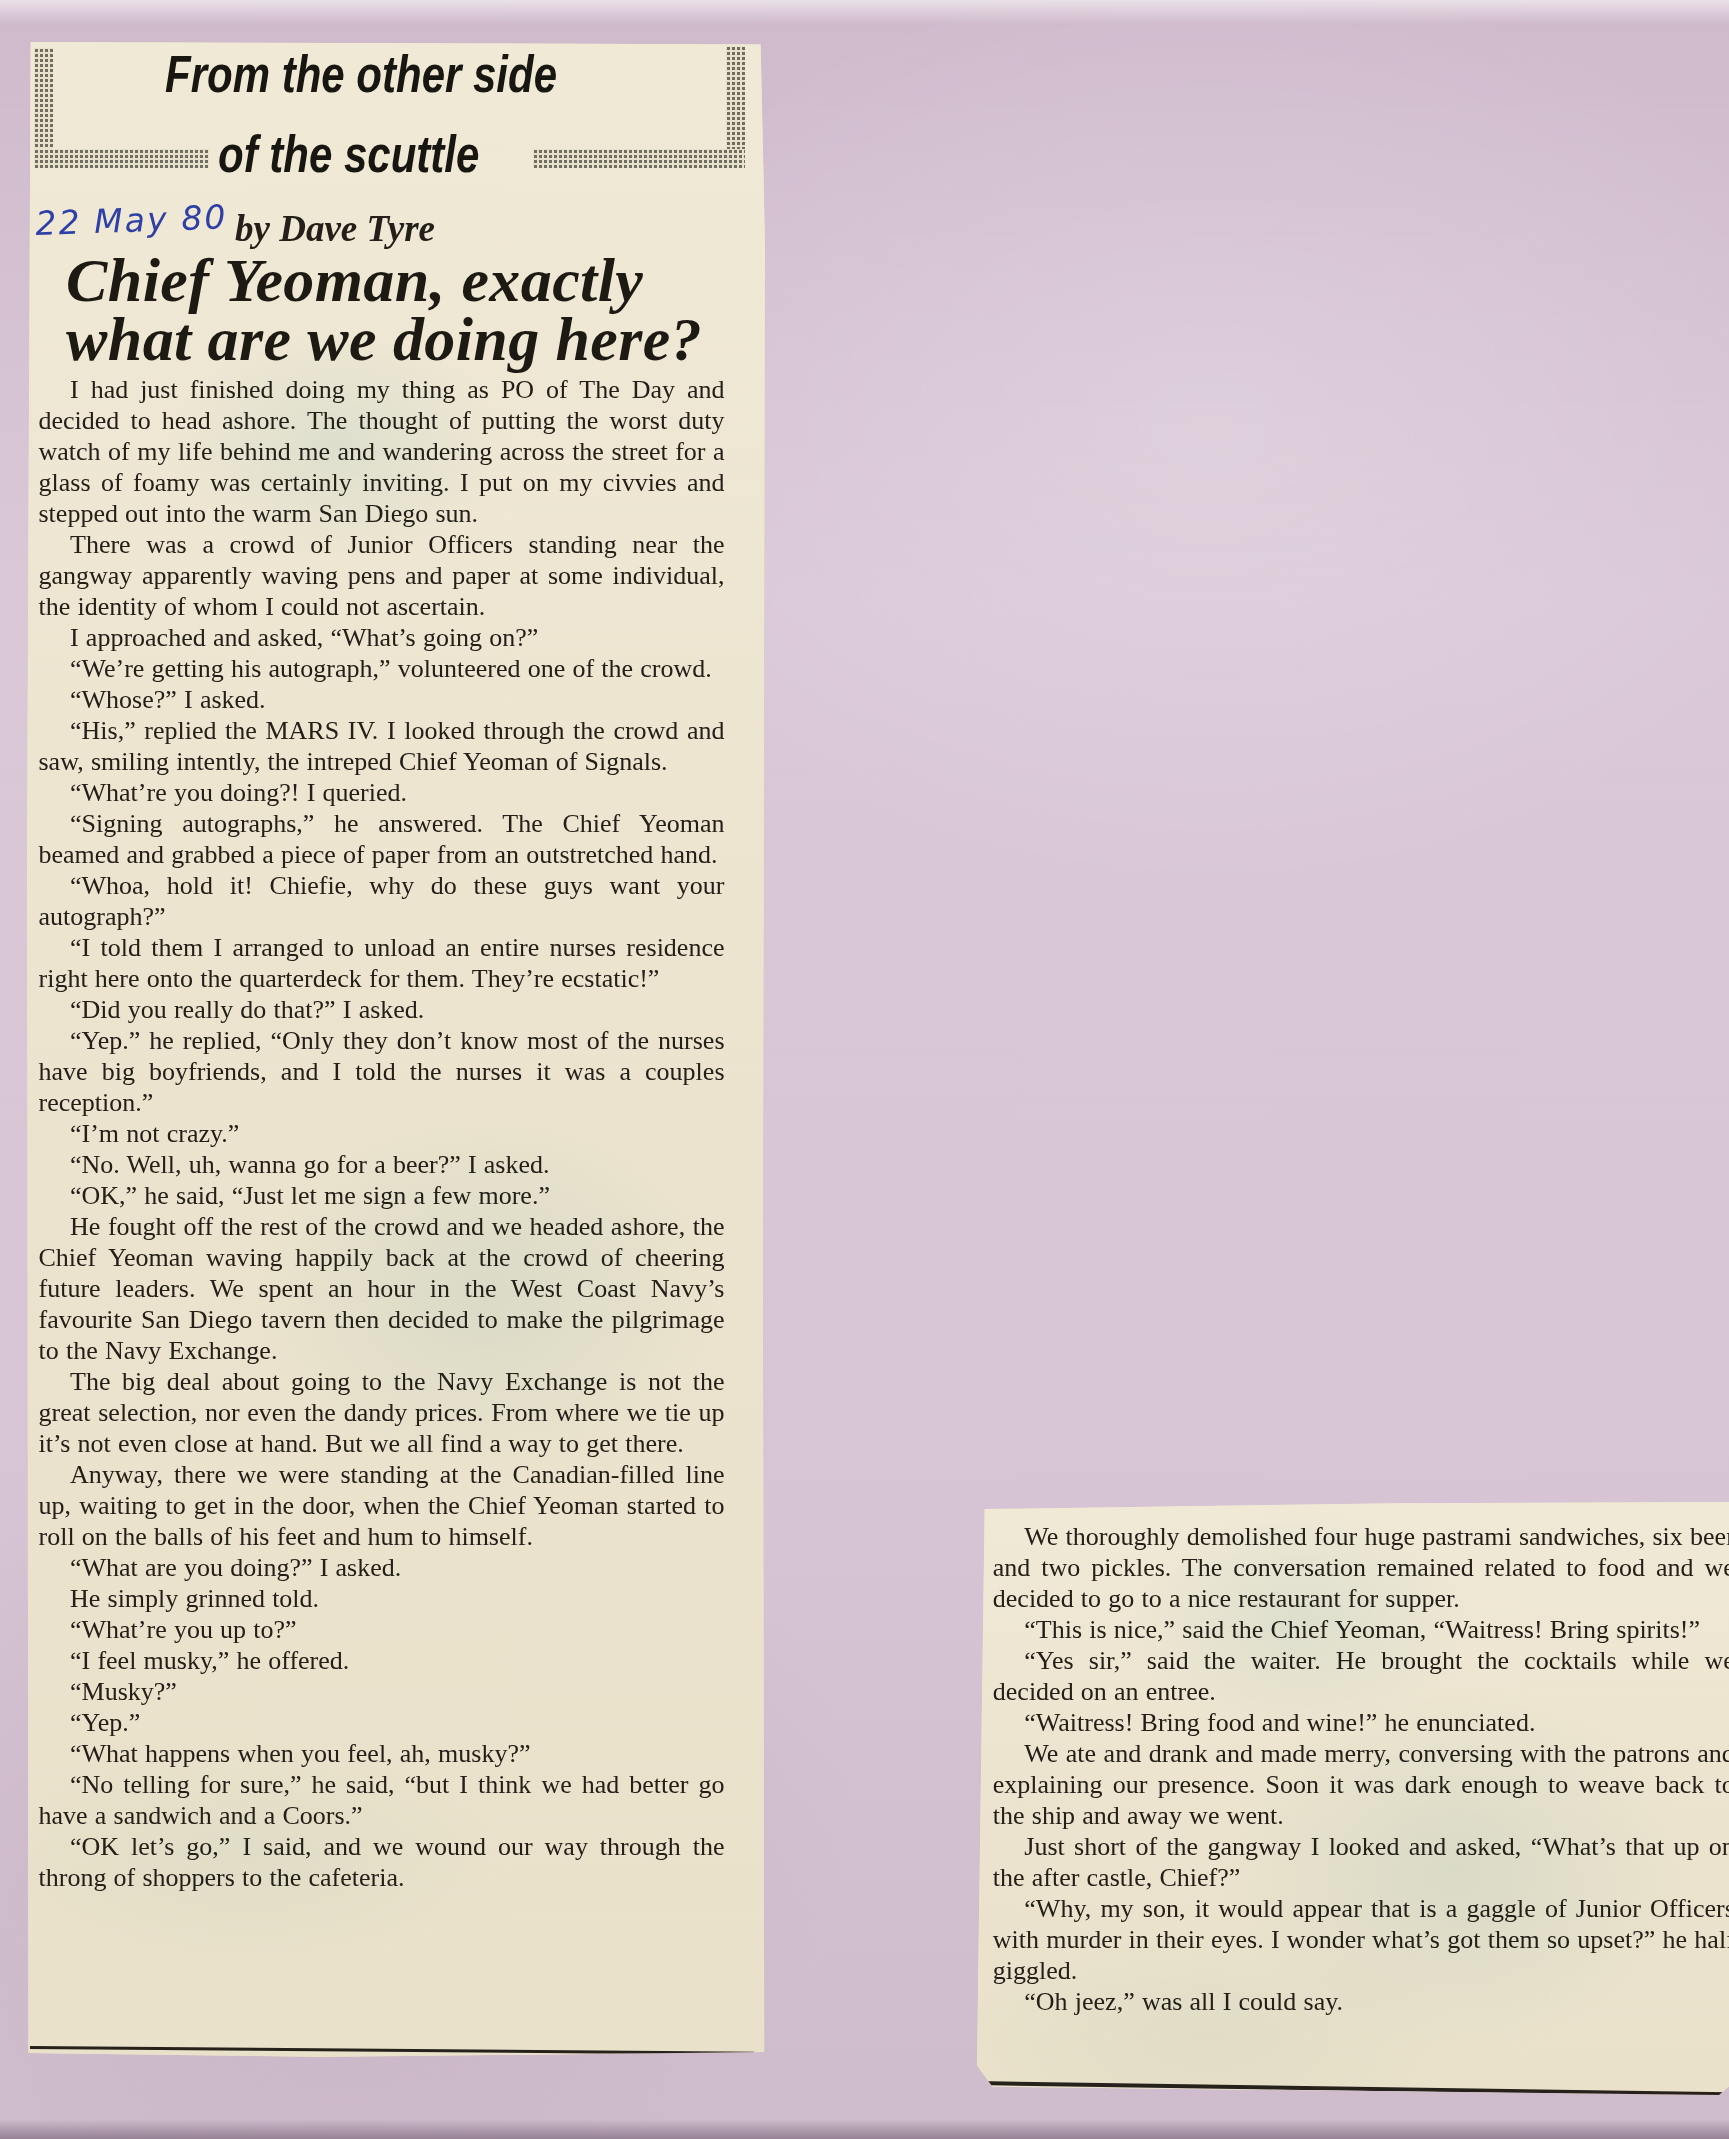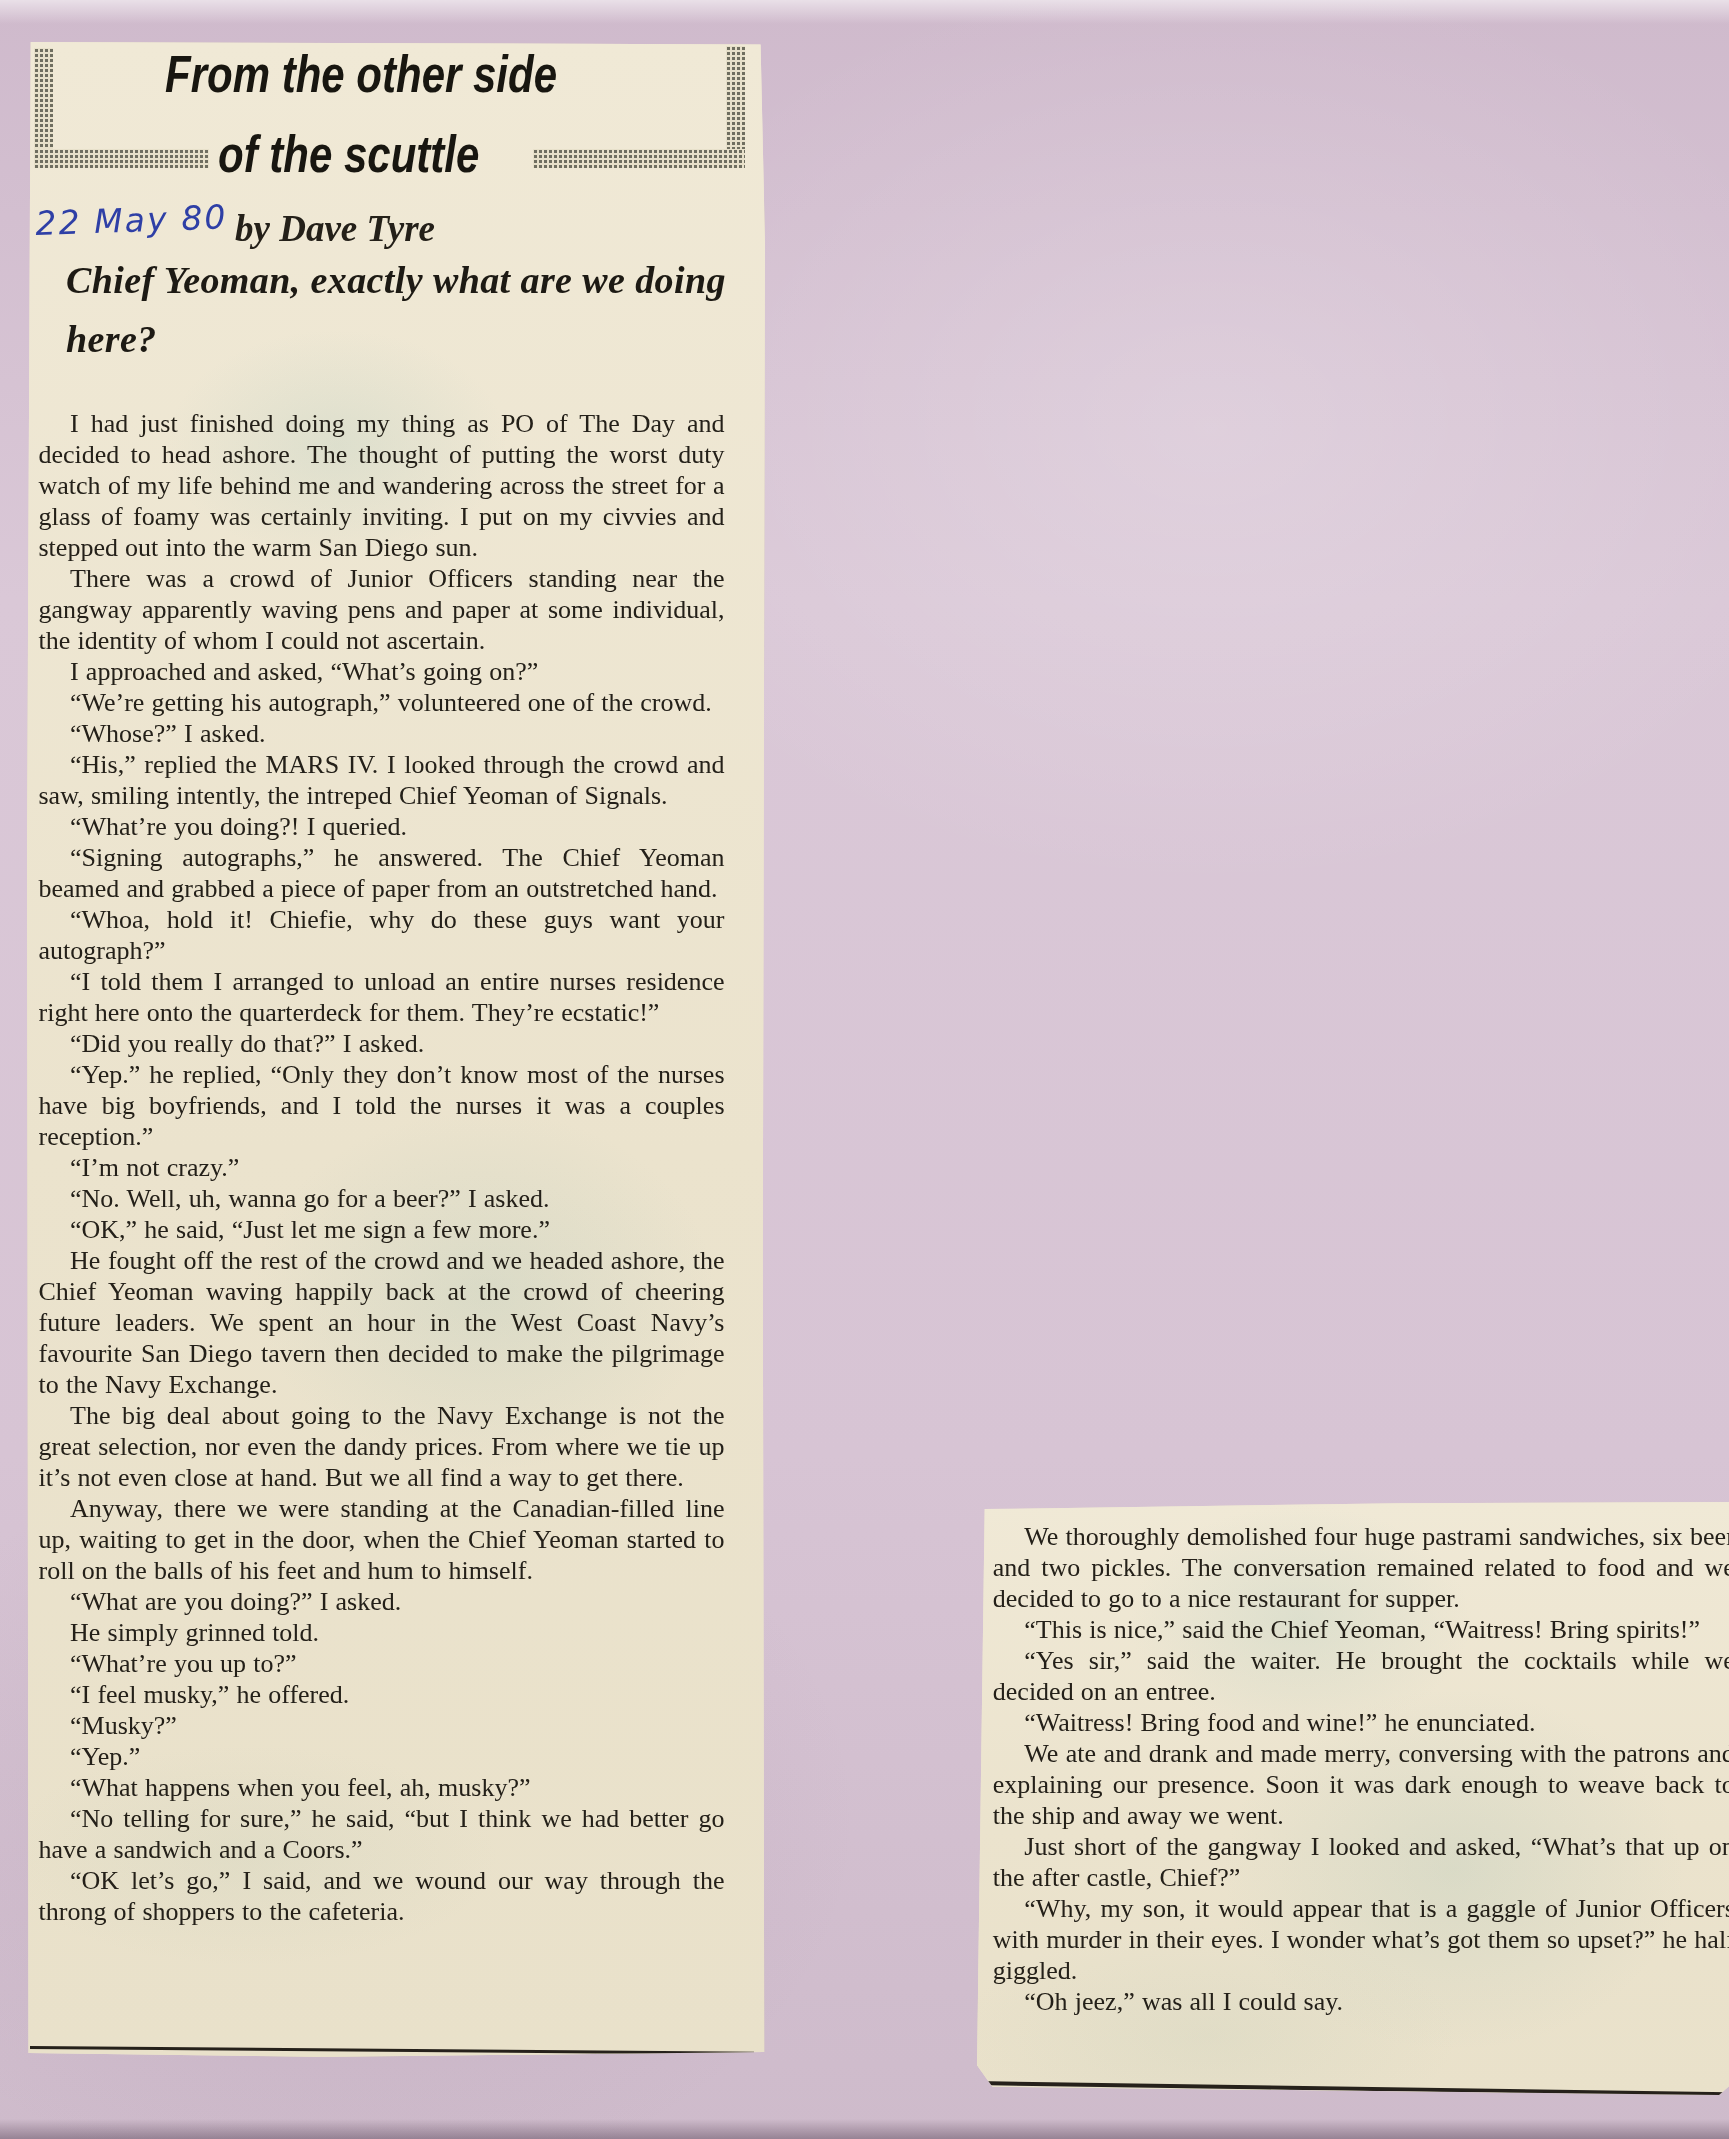--- a/index.html
+++ b/index.html
@@ -79,32 +79,32 @@
     position:absolute;left:8.6px;top:165px;
     font-family:"DejaVu Sans", sans-serif;
     font-style:italic;font-size:33px;line-height:1;
     color:#2e3fa6;letter-spacing:2.1px;white-space:nowrap;
     transform:rotate(-2deg);transform-origin:left bottom;
   }
 
   .headline{
     position:absolute;left:39px;top:209px;width:677px;
     font-style:italic;font-weight:700;
-    font-size:38px;line-height:59px;letter-spacing:0.4px;
+    font-size:62px;line-height:59px;letter-spacing:0.4px;
     color:#1d1a14;
   }
 
   
   .bodycol{position:absolute;text-align:justify;}
   .bodycol p{
     margin:0;text-indent:31.5px;
     font-size:26px;color:#242019;
     word-spacing:0.7px;
   }
-  .body-left{left:11.5px;top:332px;width:686px;margin-top:34px;}
+  .body-left{left:11.5px;top:332px;width:686px;}
   .body-left p{line-height:31px;}
   .body-right{left:15.8px;top:18.6px;width:742px;}
   .body-right p{line-height:31px;}
 
   .cut-rule{position:absolute;background:#26211b;}
   .rule-left{left:2.9px;bottom:8.6px;width:724px;height:2.9px;transform:rotate(0.45deg);transform-origin:left center;}
   .rule-right{left:-5.7px;bottom:10px;width:104%;height:3.6px;transform:rotate(0.85deg);transform-origin:left center;}
 </style>
 </head>
 <body>

